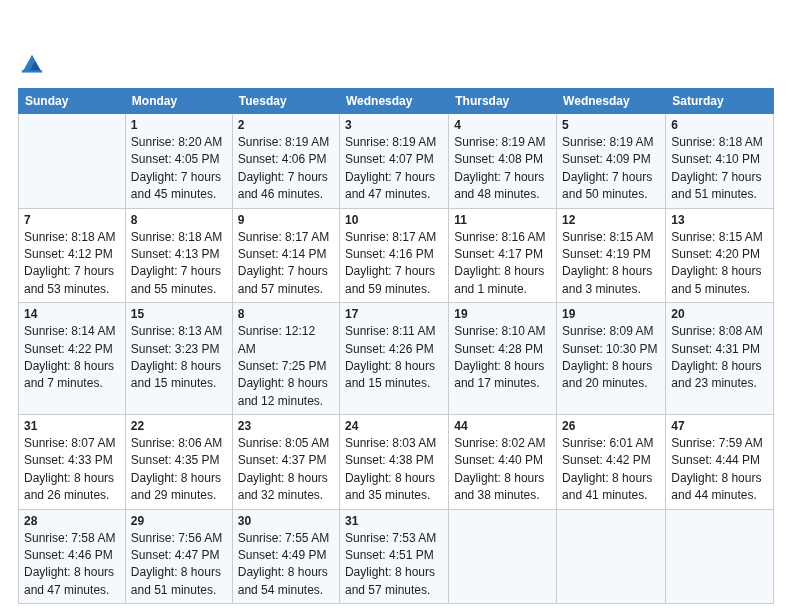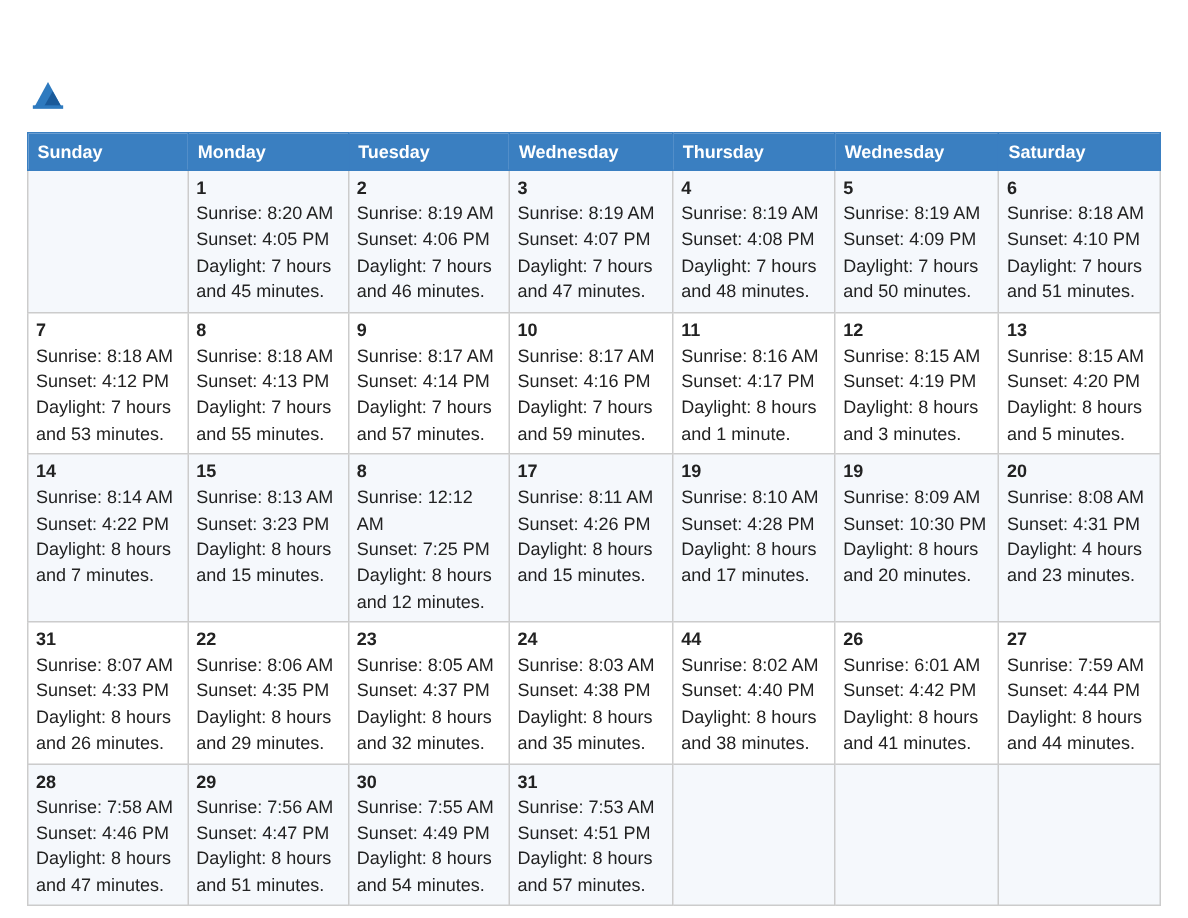--- a/index.html
+++ b/index.html
@@ -289,21 +289,21 @@
               <span>Sunrise: 8:09 AM</span>
               <span>Sunset: 10:30 PM</span>
               <span>Daylight: 8 hours and 20 minutes.</span>
             </div>
           </td>
           <td>
             <span class="day-num">20</span>
             <div class="day-detail">
               <span>Sunrise: 8:08 AM</span>
               <span>Sunset: 4:31 PM</span>
-              <span>Daylight: 4 hours and 23 minutes.</span>
+              <span>Daylight: 8 hours and 23 minutes.</span>
             </div>
           </td>
         </tr>
         <tr>
           <td>
             <span class="day-num">31</span>
             <div class="day-detail">
               <span>Sunrise: 8:07 AM</span>
               <span>Sunset: 4:33 PM</span>
               <span>Daylight: 8 hours and 26 minutes.</span>
@@ -343,21 +343,21 @@
           </td>
           <td>
             <span class="day-num">26</span>
             <div class="day-detail">
               <span>Sunrise: 6:01 AM</span>
               <span>Sunset: 4:42 PM</span>
               <span>Daylight: 8 hours and 41 minutes.</span>
             </div>
           </td>
           <td>
-            <span class="day-num">27</span>
+            <span class="day-num">47</span>
             <div class="day-detail">
               <span>Sunrise: 7:59 AM</span>
               <span>Sunset: 4:44 PM</span>
               <span>Daylight: 8 hours and 44 minutes.</span>
             </div>
           </td>
         </tr>
         <tr>
           <td>
             <span class="day-num">28</span>

